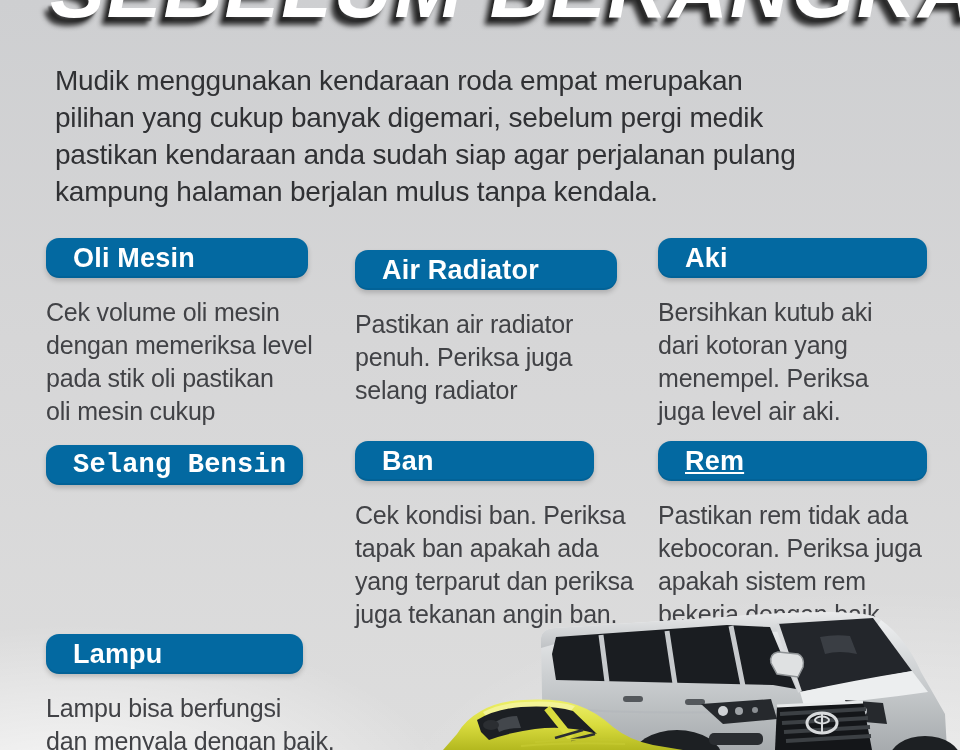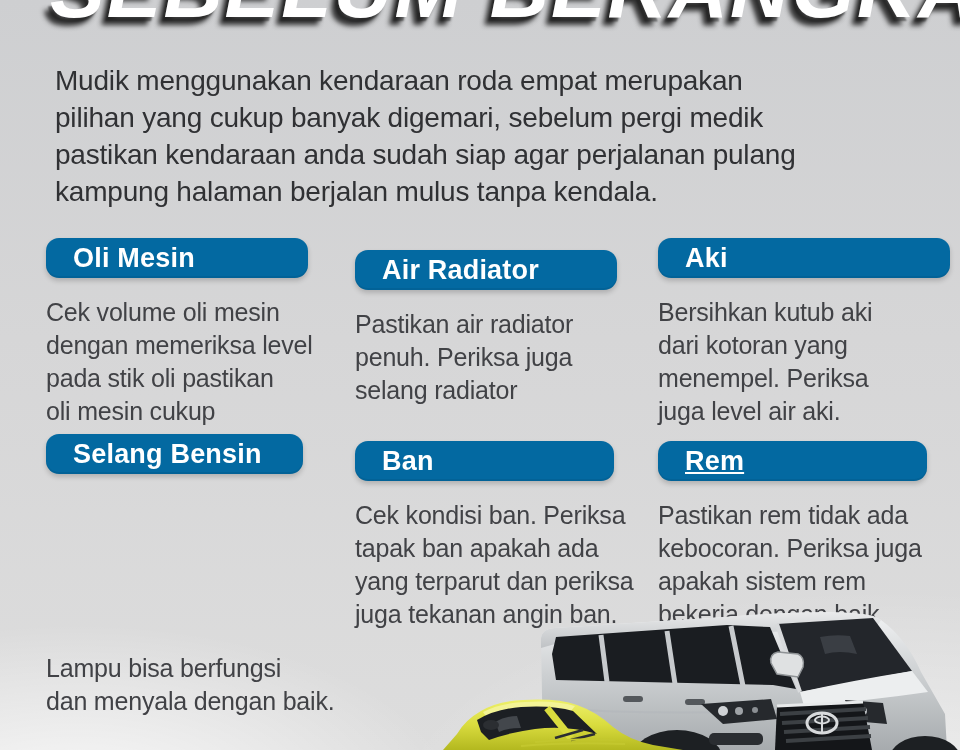--- a/index.html
+++ b/index.html
@@ -36,23 +36,23 @@
     letter-spacing:0.2px;
     box-shadow:0 3px 5px rgba(0,0,0,0.18), inset 0 -2px 0 rgba(0,0,0,0.06);
   }
   .card-body{
     margin-top:18px; font-size:25px; line-height:33px;
     color:#414246; white-space:pre-line; letter-spacing:-0.2px;
   }
 
   .c0{ left:46px;  top:238px; }  .c0 .badge{ width:262px; }
   .c1{ left:355px; top:250px; }  .c1 .badge{ width:262px; }
-  .c2{ left:658px; top:238px; }  .c2 .badge{ width:292px; }
-  .c3{ left:46px;  top:434px; }  .c3 .badge{ width:257px; }
-  .c4{ left:355px; top:441px; }  .c4 .badge{ width:259px; }
+  .c2{ left:658px; top:238px; }  .c2 .badge{ width:269px; }
+  .c3{ left:46px;  top:445px;font-family:Liberation Mono, monospace; }  .c3 .badge{ width:257px; }
+  .c4{ left:355px; top:441px; }  .c4 .badge{ width:239px; }
   .c5{ left:658px; top:441px; }  .c5 .badge{ width:269px;text-decoration:underline; }
   .c6{ left:46px;  top:634px; }  .c6 .badge{ width:257px; }
 
   .cars{ position:absolute; left:425px; top:592px; width:535px; height:158px; }
 </style>
 </head>
 <body>
 
 <div class="poster">
 
@@ -100,20 +100,21 @@
 
   <div class="card c5">
     <div class="badge">Rem</div>
     <div class="card-body">Pastikan rem tidak ada
 kebocoran. Periksa juga
 apakah sistem rem
 bekerja dengan baik</div>
   </div>
 
   <div class="card c6">
+    <div class="badge">Lampu</div>
     <div class="card-body">Lampu bisa berfungsi
 dan menyala dengan baik.</div>
   </div>
 
   <svg class="cars" viewBox="0 0 535 158" aria-hidden="true">
     <defs>
       <linearGradient id="vanBody" x1="0" y1="0" x2="0" y2="1">
         <stop offset="0" stop-color="#f2f3f4"></stop>
         <stop offset="0.45" stop-color="#cdd0d2"></stop>
         <stop offset="1" stop-color="#a7abae"></stop>

